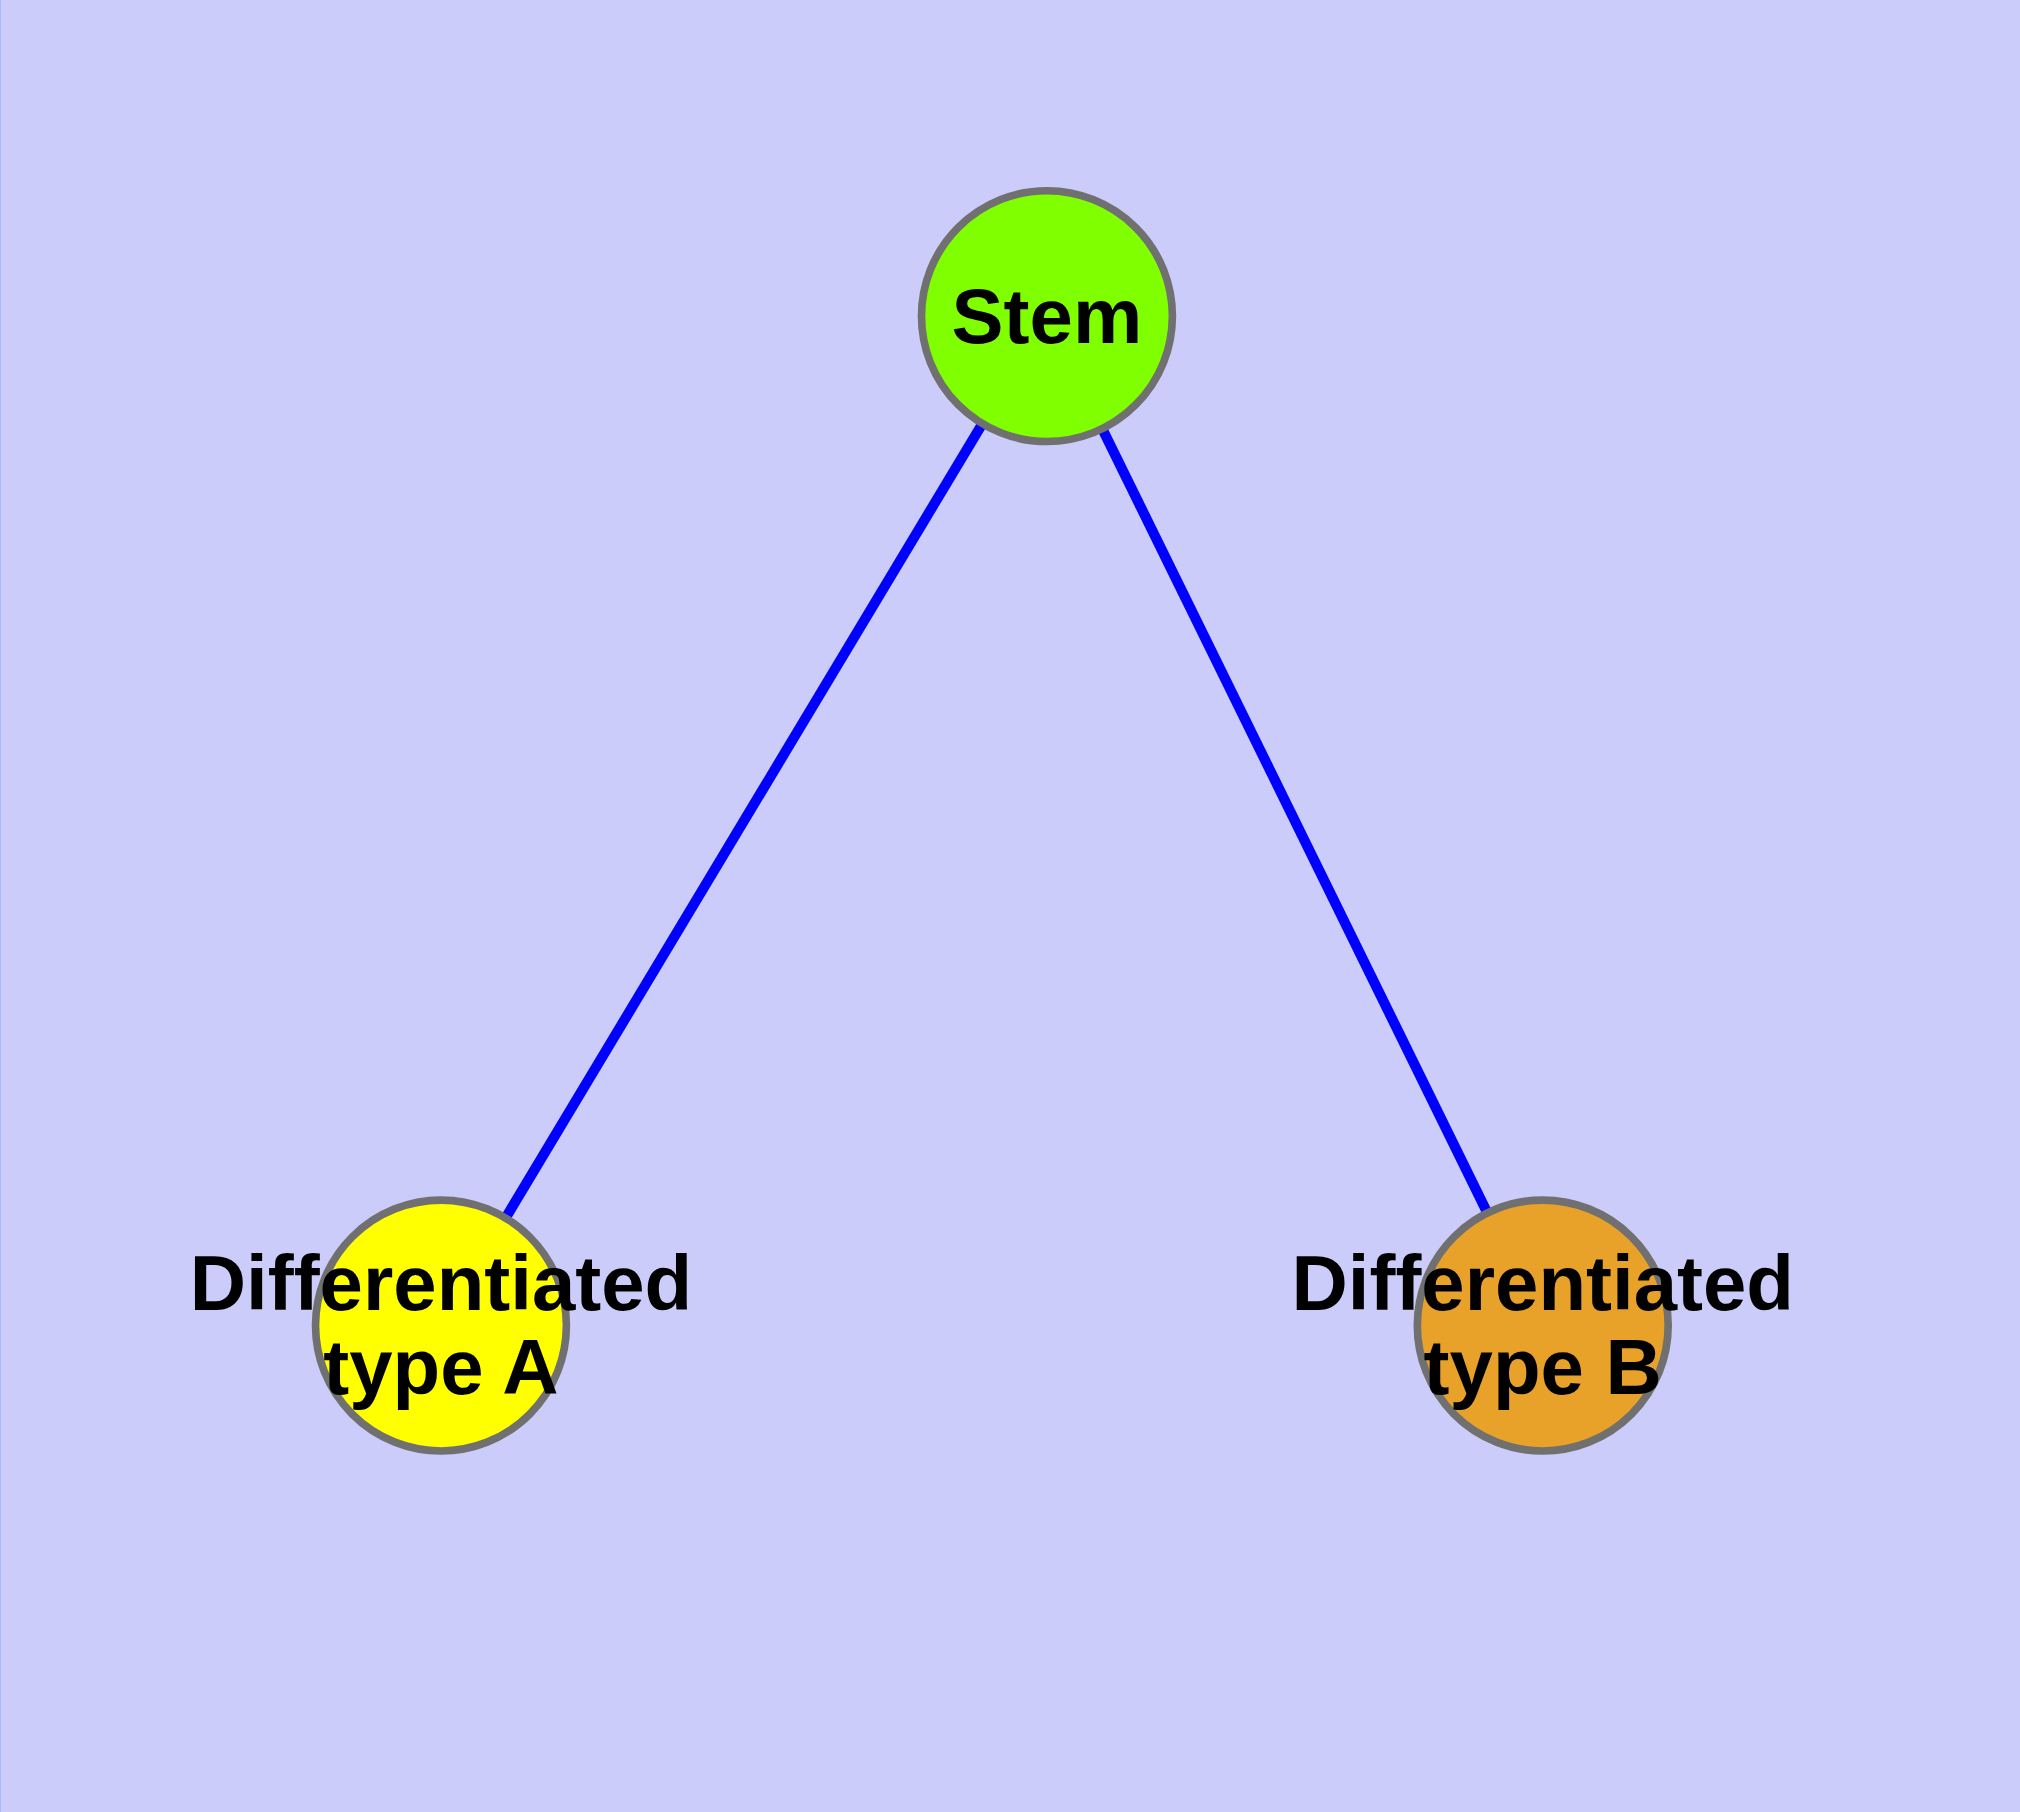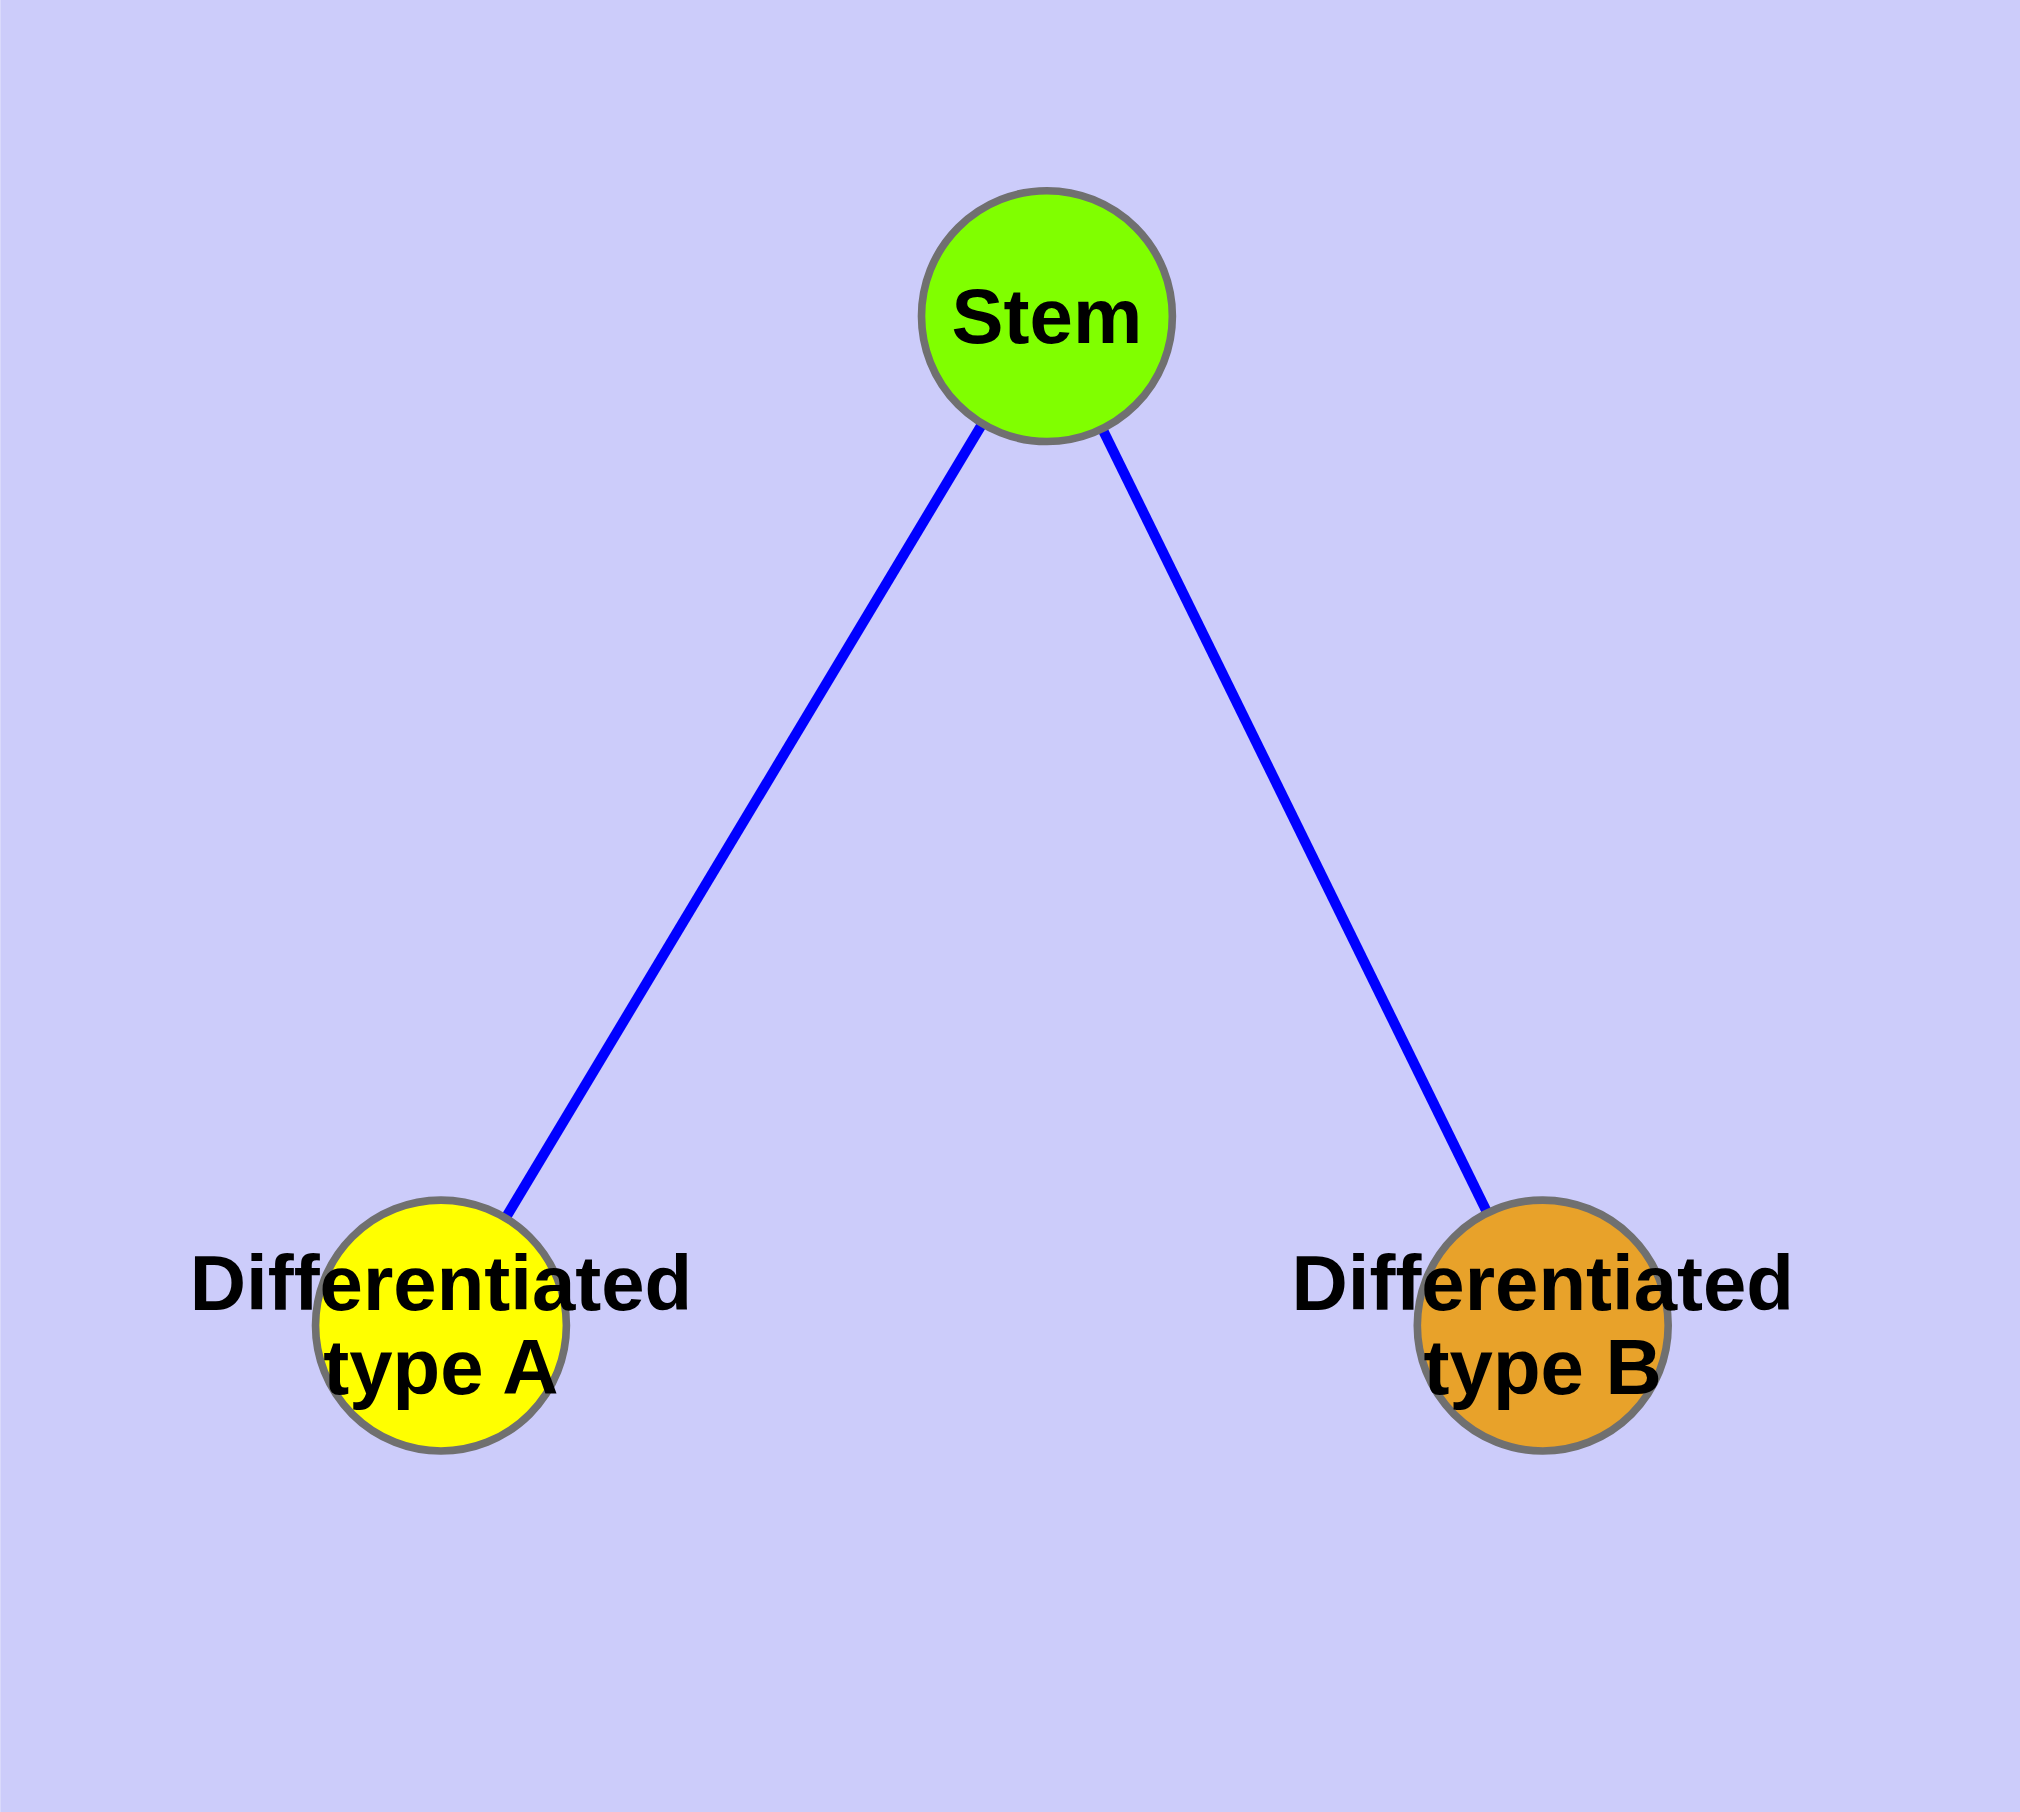--- a/index.html
+++ b/index.html
@@ -9,21 +9,21 @@
     background: #ccccfa;
   }
   body {
     font-family: "Liberation Sans", sans-serif;
   }
   #canvas-root {
     position: relative;
     width: 2021px;
     height: 1812px;
     overflow: hidden;
-    background: #ffffff;
+    background: #3b82f6;
   }
   #graph-svg {
     position: absolute;
     top: 0;
     left: 0;
     width: 2021px;
     height: 1812px;
     display: block;
   }
   .node-circle {

